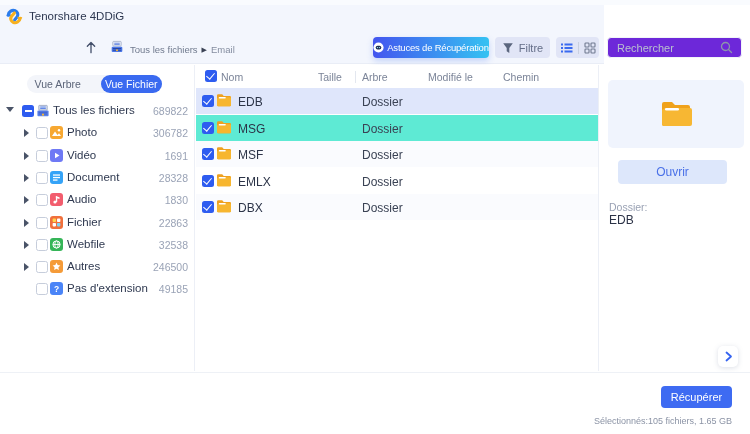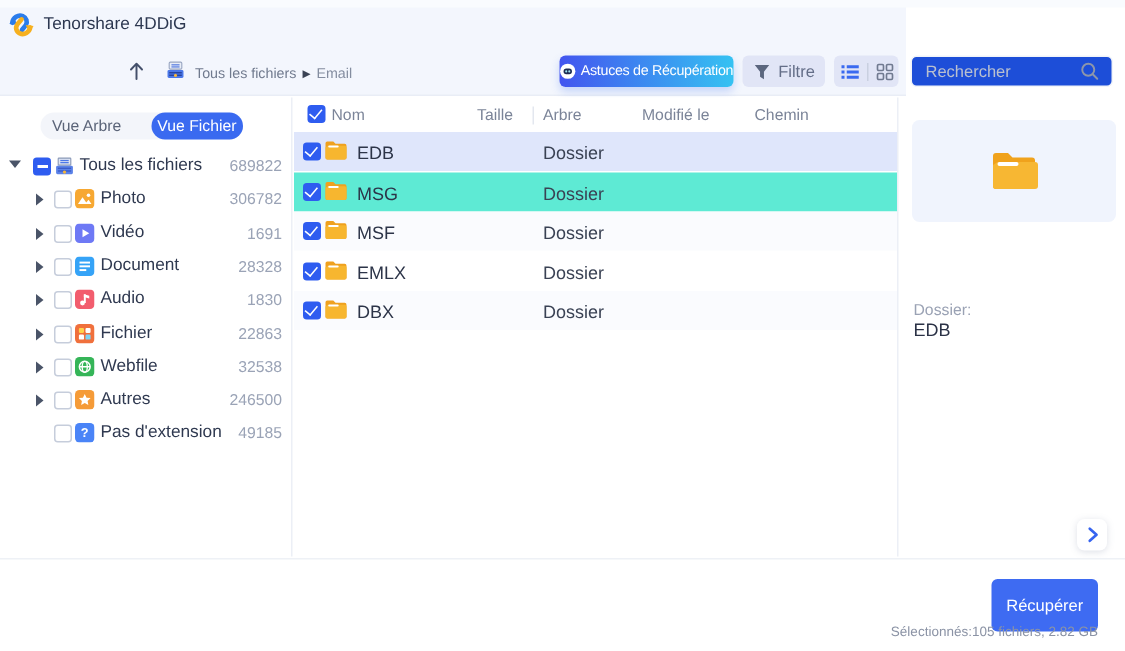--- a/index.html
+++ b/index.html
@@ -11,21 +11,21 @@
 #top { left:0; top:0; width:604px; height:64px; background:#f3f6fd; border-bottom:1px solid #e9edf6; }
 #topstrip { left:0; top:0; width:750px; height:5px; background:#f9fbfe; }
 #logotext { left:29px; top:10px; font-size:11.5px; color:#2c3750; }
 .pillbtn { position:absolute; top:37px; height:21px; border-radius:4px; background:#e1e5f6; display:flex; align-items:center; justify-content:center; font-size:11.5px; color:#323c55; }
 #accueil { left:13px; width:63px; }
 #uparrow { left:84px; top:39px; width:14px; height:16px; }
 #crumb { left:130px; top:44px; font-size:9.5px; color:#707a8e; }
 #astuces { left:373px; top:37px; width:116px; height:21px; border-radius:4px; background:linear-gradient(90deg,#4355ef,#35c2f2); color:#fff; font-size:9.5px; white-space:nowrap; letter-spacing:-0.2px; display:flex; align-items:center; justify-content:center; box-shadow:0 3px 6px rgba(61,110,240,.25); }
 #filtre { left:495px; width:55px; }
 #viewtoggle { left:556px; width:43px; }
-#search { left:607px; top:37px; width:135px; height:21px; background:#1d4ed8; border-radius:4px; border:1px solid #f1f4f9; display:flex; align-items:center; }
+#search { left:607px; top:37px; width:135px; height:21px; background:#6d28d9; border-radius:4px; border:1px solid #f1f4f9; display:flex; align-items:center; }
 #search span { font-size:11px; color:#b9c0cf; margin-left:9px; flex:1; }
 
 
 #sidebar { left:0; top:65px; width:195px; height:306px; background:#fff; border-right:1px solid #eceff6; }
 #seg { position:absolute; left:27px; top:10px; width:135px; height:18px; background:#f3f5fa; border-radius:9px; display:flex; }
 #seg .s { flex:1; display:flex; align-items:center; justify-content:center; font-size:10.5px; color:#5b6478; }
 #seg .active { background:#3a6af0; color:#fff; border-radius:9px;margin-left:12px; }
 .trow { position:absolute; left:0; width:195px; height:22px; }
 .trow .caret { position:absolute; top:7px; width:0; height:0; }
 .caret.down { border-left:4px solid transparent; border-right:4px solid transparent; border-top:5px solid #4a5468; }
@@ -53,21 +53,21 @@
 
 #rpanel { left:598px; top:65px; width:152px; height:306px; background:#fff; border-left:1px solid #eceff6; }
 #pcard { position:absolute; left:9px; top:15px; width:136px; height:68px; background:#f0f4fd; border-radius:5px; display:flex; align-items:center; justify-content:center; }
 #ouvrir { position:absolute; left:19px; top:95px; width:109px; height:24px; background:#dde7fb; border-radius:4px; color:#4a71e8; font-size:12px; display:flex; align-items:center; justify-content:center; }
 #dlabel { position:absolute; left:10px; top:136px; font-size:10.5px; color:#9aa2b4; }
 #dval { position:absolute; left:10px; top:148px; font-size:12px; color:#2b3246; }
 #nextbtn { position:absolute; left:119px; top:281px; width:20px; height:21px; background:#fff; border-radius:5px; box-shadow:0 1px 5px rgba(120,130,160,.25); display:flex; align-items:center; justify-content:center; }
 
 
 #bottom { left:0; top:372px; width:750px; height:62px; background:#fff; border-top:1px solid #eef1f6; }
-#recover { position:absolute; left:661px; top:13px; width:71px; height:35px; background:#3e6bf2; border-radius:4px; color:#fff; font-size:11px; display:flex; align-items:center; justify-content:center; }
+#recover { position:absolute; left:661px; top:13px; width:71px; height:22px; background:#3e6bf2; border-radius:4px; color:#fff; font-size:11px; display:flex; align-items:center; justify-content:center; }
 #selinfo { position:absolute; right:18px; top:43px; font-size:9px; color:#8b93a5; }
 </style>
 </head>
 <body>
 <div id="app">
   <div class="abs" id="top">
       <div class="abs" id="topstrip"></div>
     <svg class="abs" style="left:5px;top:7px" width="19" height="19" viewBox="0 0 19 19">
       <path d="M3.2 8.2 C3.6 4.6 7.2 2.6 10.2 3.8 C12.6 4.8 13.6 7.6 12.2 9.8 L9.6 13.0" fill="none" stroke="#2b7ceb" stroke-width="3.1" stroke-linecap="round"></path>
       <path d="M1.2 8.9 L6.4 9.7 L4.6 4.9 Z" fill="#2b7ceb"></path>
@@ -307,26 +307,27 @@
   </div>
 
   <div class="abs" id="rpanel">
     <div id="pcard">
       <svg width="32" height="28" viewBox="0 0 32 28">
         <path d="M2 4 a2 2 0 0 1 2-2 h8 l3 3 h13 a2 2 0 0 1 2 2 v17 a2 2 0 0 1-2 2 H4 a2 2 0 0 1-2-2 Z" fill="#f0a21c"></path>
         <path d="M2 10 L5 8 h25 a2 2 0 0 1 2 2 l-0 14 a2 2 0 0 1-2 2 H4 a2 2 0 0 1-2-2 Z" fill="#f7b733"></path>
         <rect x="5" y="8" width="14" height="2.6" rx="1.3" fill="#fff"></rect>
       </svg>
     </div>
+    <div id="ouvrir">Ouvrir</div>
     <div id="dlabel">Dossier:</div>
     <div id="dval">EDB</div>
     <div id="nextbtn">
       <svg width="11" height="11" viewBox="0 0 11 11">
         <path d="M3.5 1.5 L8 5.5 L3.5 9.5" fill="none" stroke="#3664f0" stroke-width="1.8" stroke-linecap="round" stroke-linejoin="round"></path>
       </svg>
     </div>
   </div>
 
   <div class="abs" id="bottom">
     <div id="recover">Récupérer</div>
-    <div id="selinfo">Sélectionnés:105 fichiers, 2.82 GB</div>
+    <div id="selinfo">Sélectionnés:105 fichiers, 1.65 GB</div>
   </div>
 </div>
 
 </body></html>

